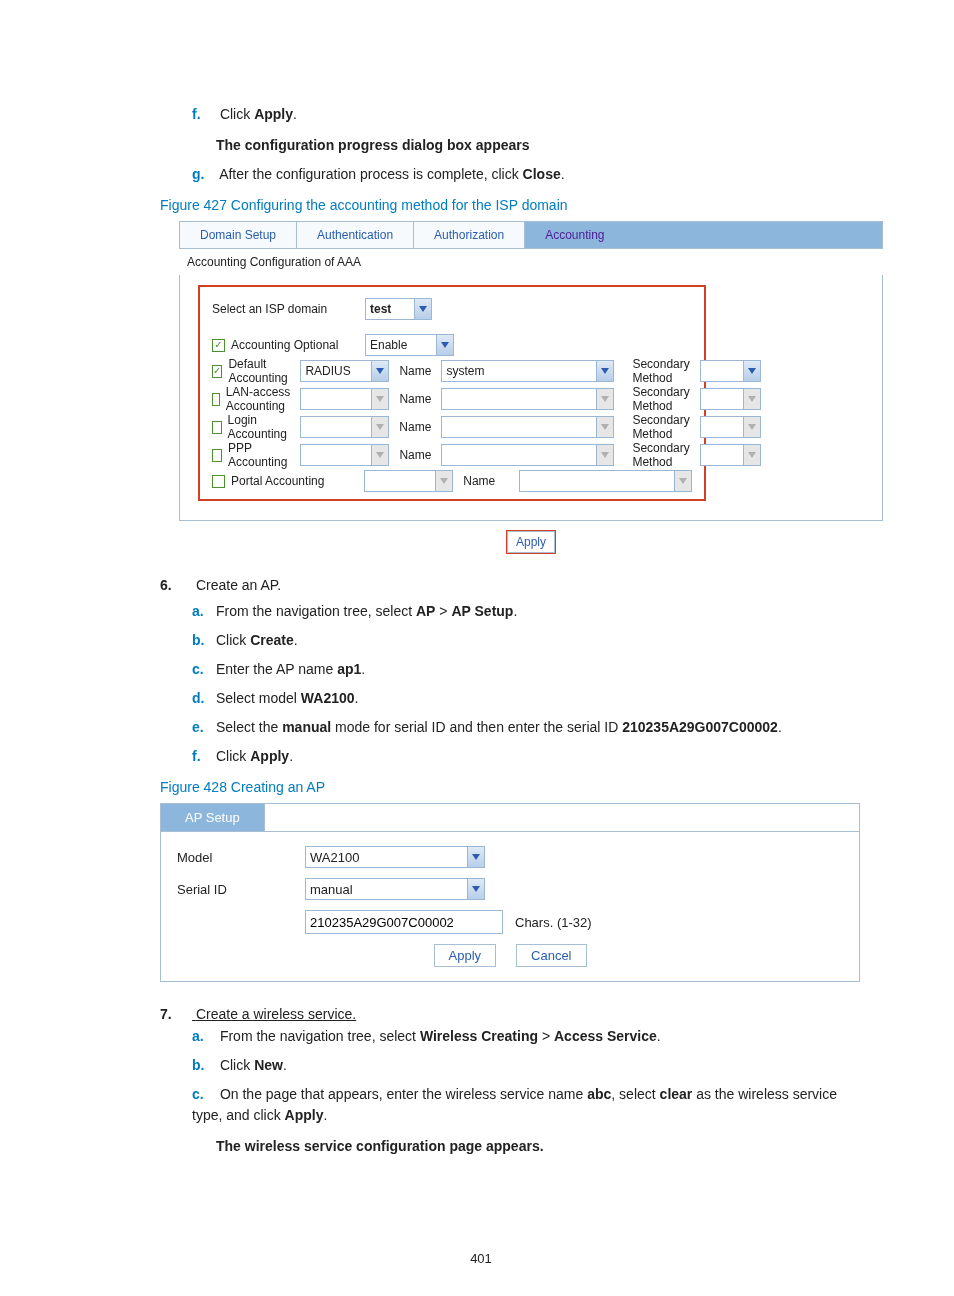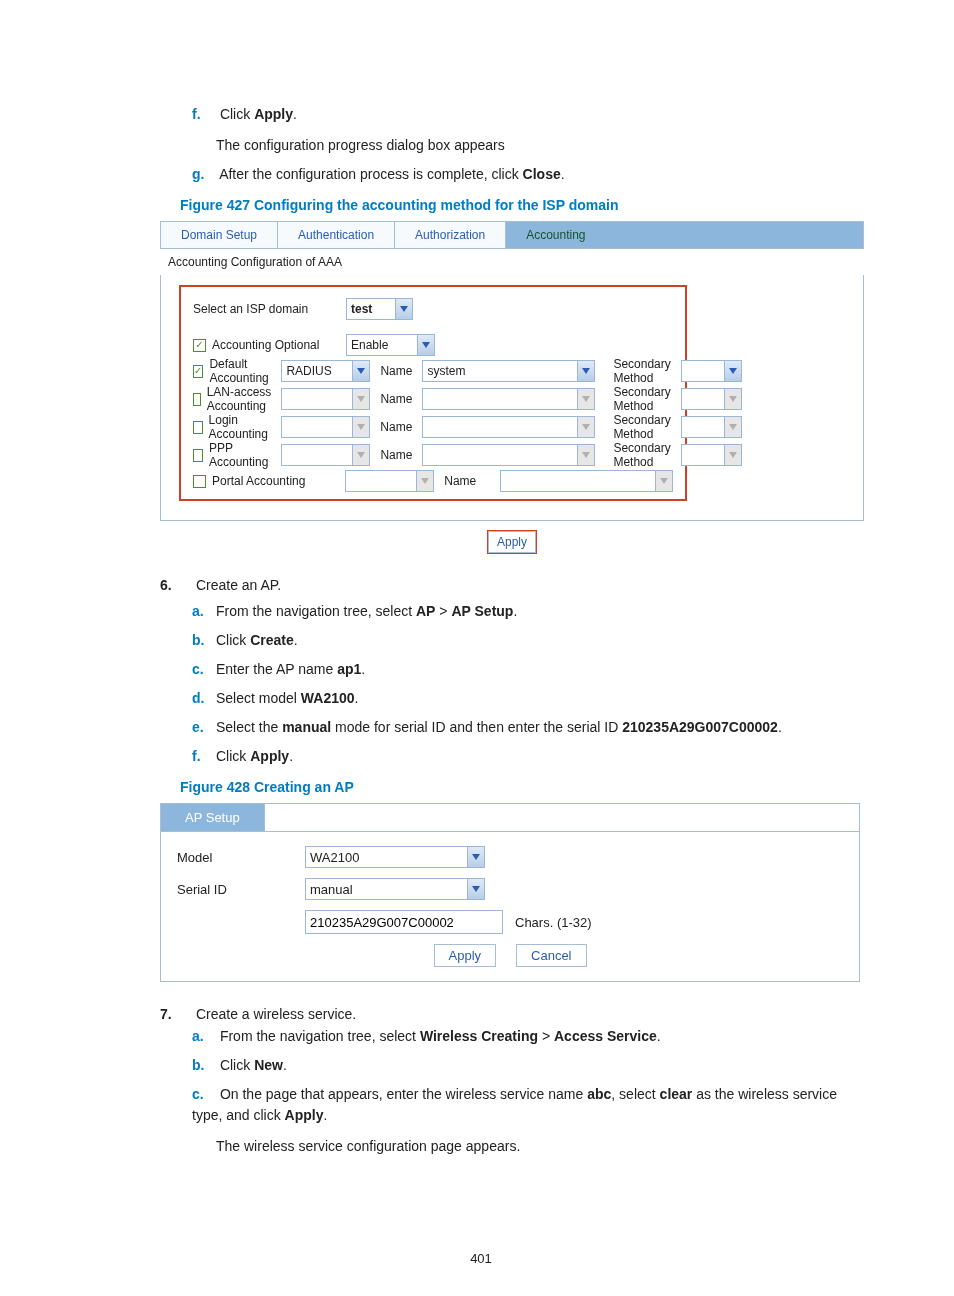--- a/index.html
+++ b/index.html
@@ -31,56 +31,57 @@
     color: #007cc2;
     font-weight: bold;
     display: inline-block;
     width: 24px;
   }
   .indent-text {
     margin-left: 56px;
     margin-top: 4px;
     margin-bottom: 8px;
     line-height: 1.5;
+    font-weight: bold;
   }
   .main-num {
     font-weight: bold;
     display: inline-block;
     width: 32px;
   }
   .fig-caption {
     color: #007cc2;
-    font-weight: bold;
-    margin: 12px 0 8px 85px;
+    font-weight: normal;
+    margin: 12px 0 8px 65px;
     font-size: 14px;
   }
   b { font-weight: bold; }
 
   
   .fig427 {
-    margin-left: 65px;
+    margin-left: 84px;
     width: 704px;
     font-size: 12px;
   }
   .tabrow {
     display: flex;
     border: 1px solid #a7bfd4;
     border-bottom: none;
   }
   .tab {
     padding: 6px 20px;
     border-right: 1px solid #a7bfd4;
     color: #2a5db0;
     background: #f6fafd;
     cursor: pointer;
   }
   .tab:last-child { border-right: none; flex: 1; }
   .tab.active {
     background: #8db6dd;
-    color: #14532d;
+    color: #4c1d95;
   }
   .subhead {
     padding: 6px 8px;
     font-size: 12px;
     color: #222;
     border-top: 1px solid #a7bfd4;
   }
   .panel {
     border: 1px solid #a7bfd4;
     border-top: none;
@@ -487,21 +488,21 @@
         <input class="inp" style="width: 188px;" value="210235A29G007C00002">
         <span class="hint">Chars. (1-32)</span>
       </div>
       <div class="btnrow">
         <div class="btn">Apply</div>
         <div class="btn">Cancel</div>
       </div>
     </div>
   </div>
 
-  <div style="margin:24px 0 0 65px;">
+  <div style="margin:24px 0 0 65px;text-decoration:underline;">
     <span class="main-num">7.</span>
     <span>Create a wireless service.</span>
   </div>
   <ul class="ol-sub" style="margin-left:97px;">
     <li>
       <span class="sub-marker">a.</span>
       <span>From the navigation tree, select </span><b>Wireless Creating</b><span> &gt; </span><b>Access Service</b><span>.</span>
     </li>
     <li>
       <span class="sub-marker">b.</span>

